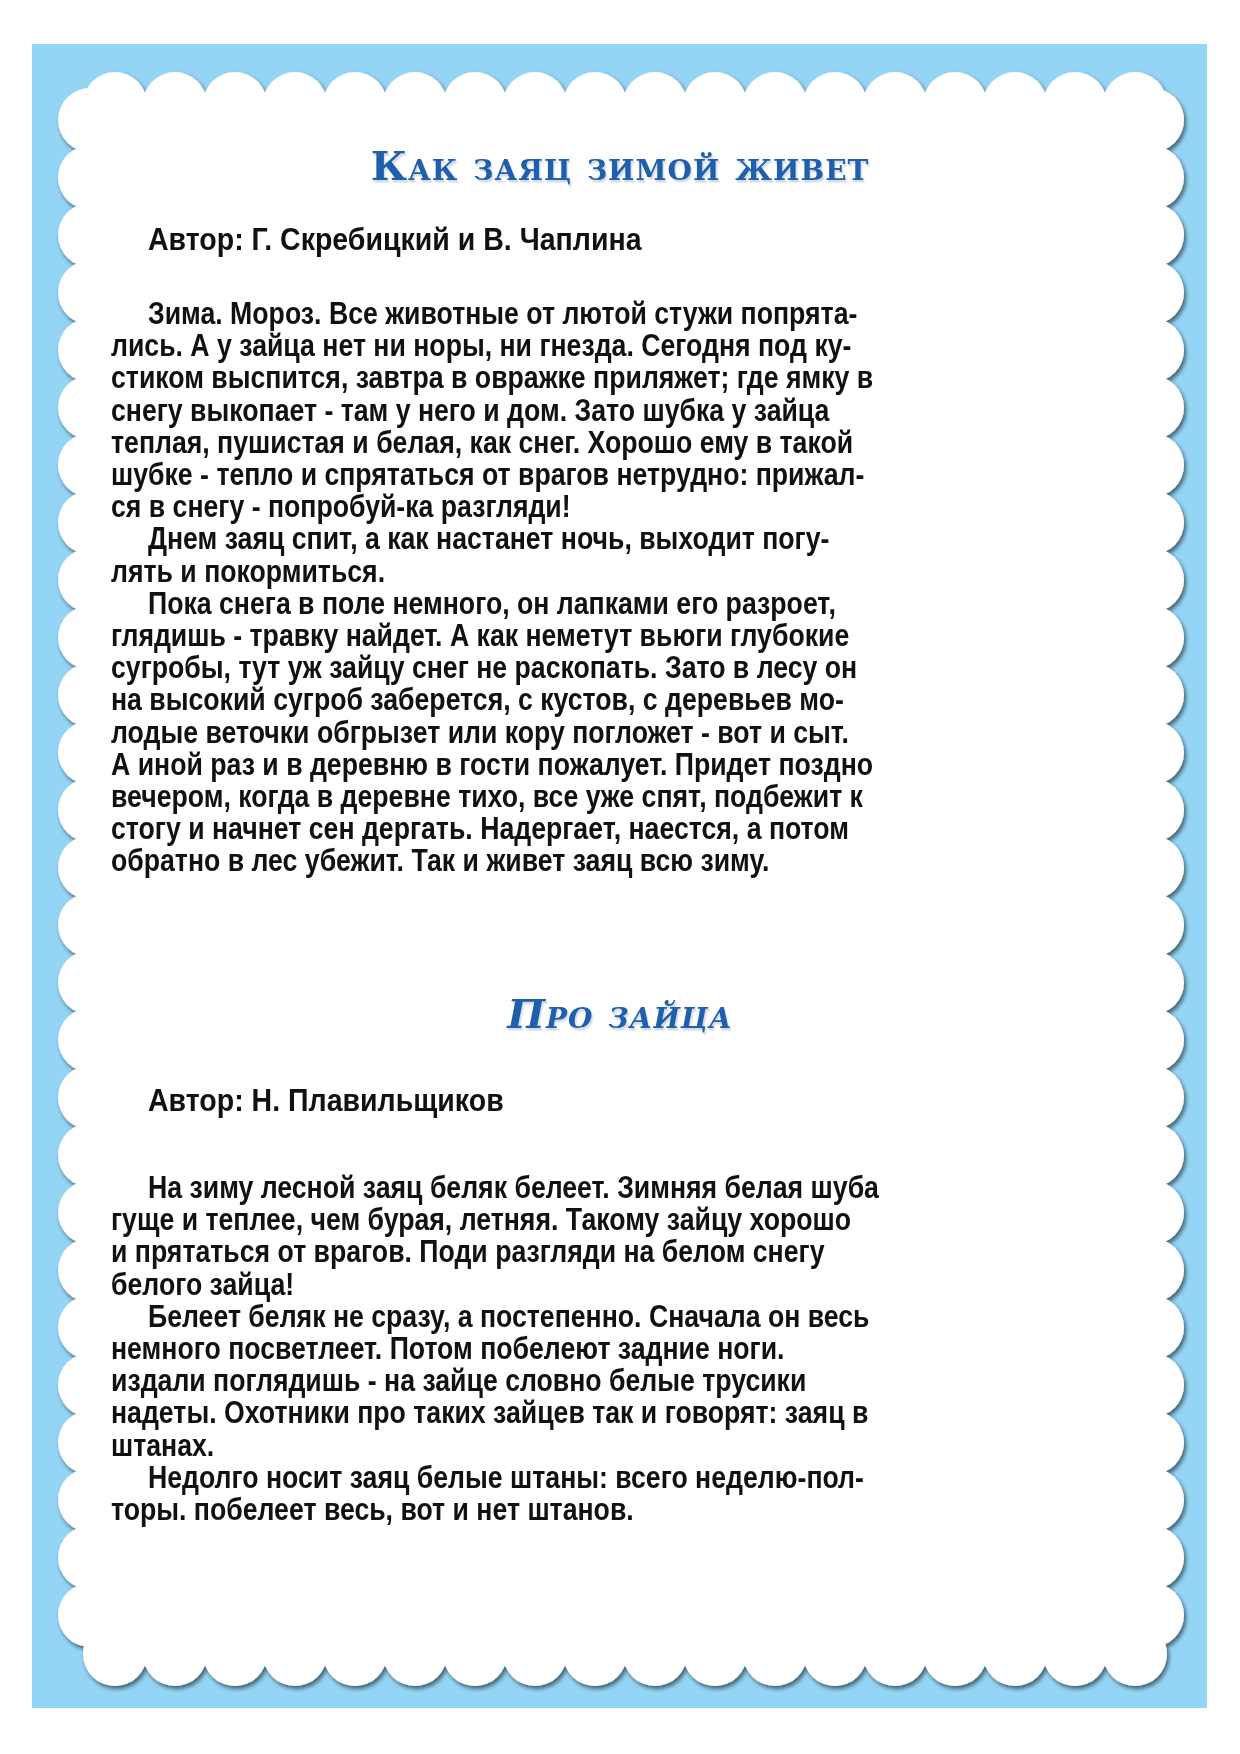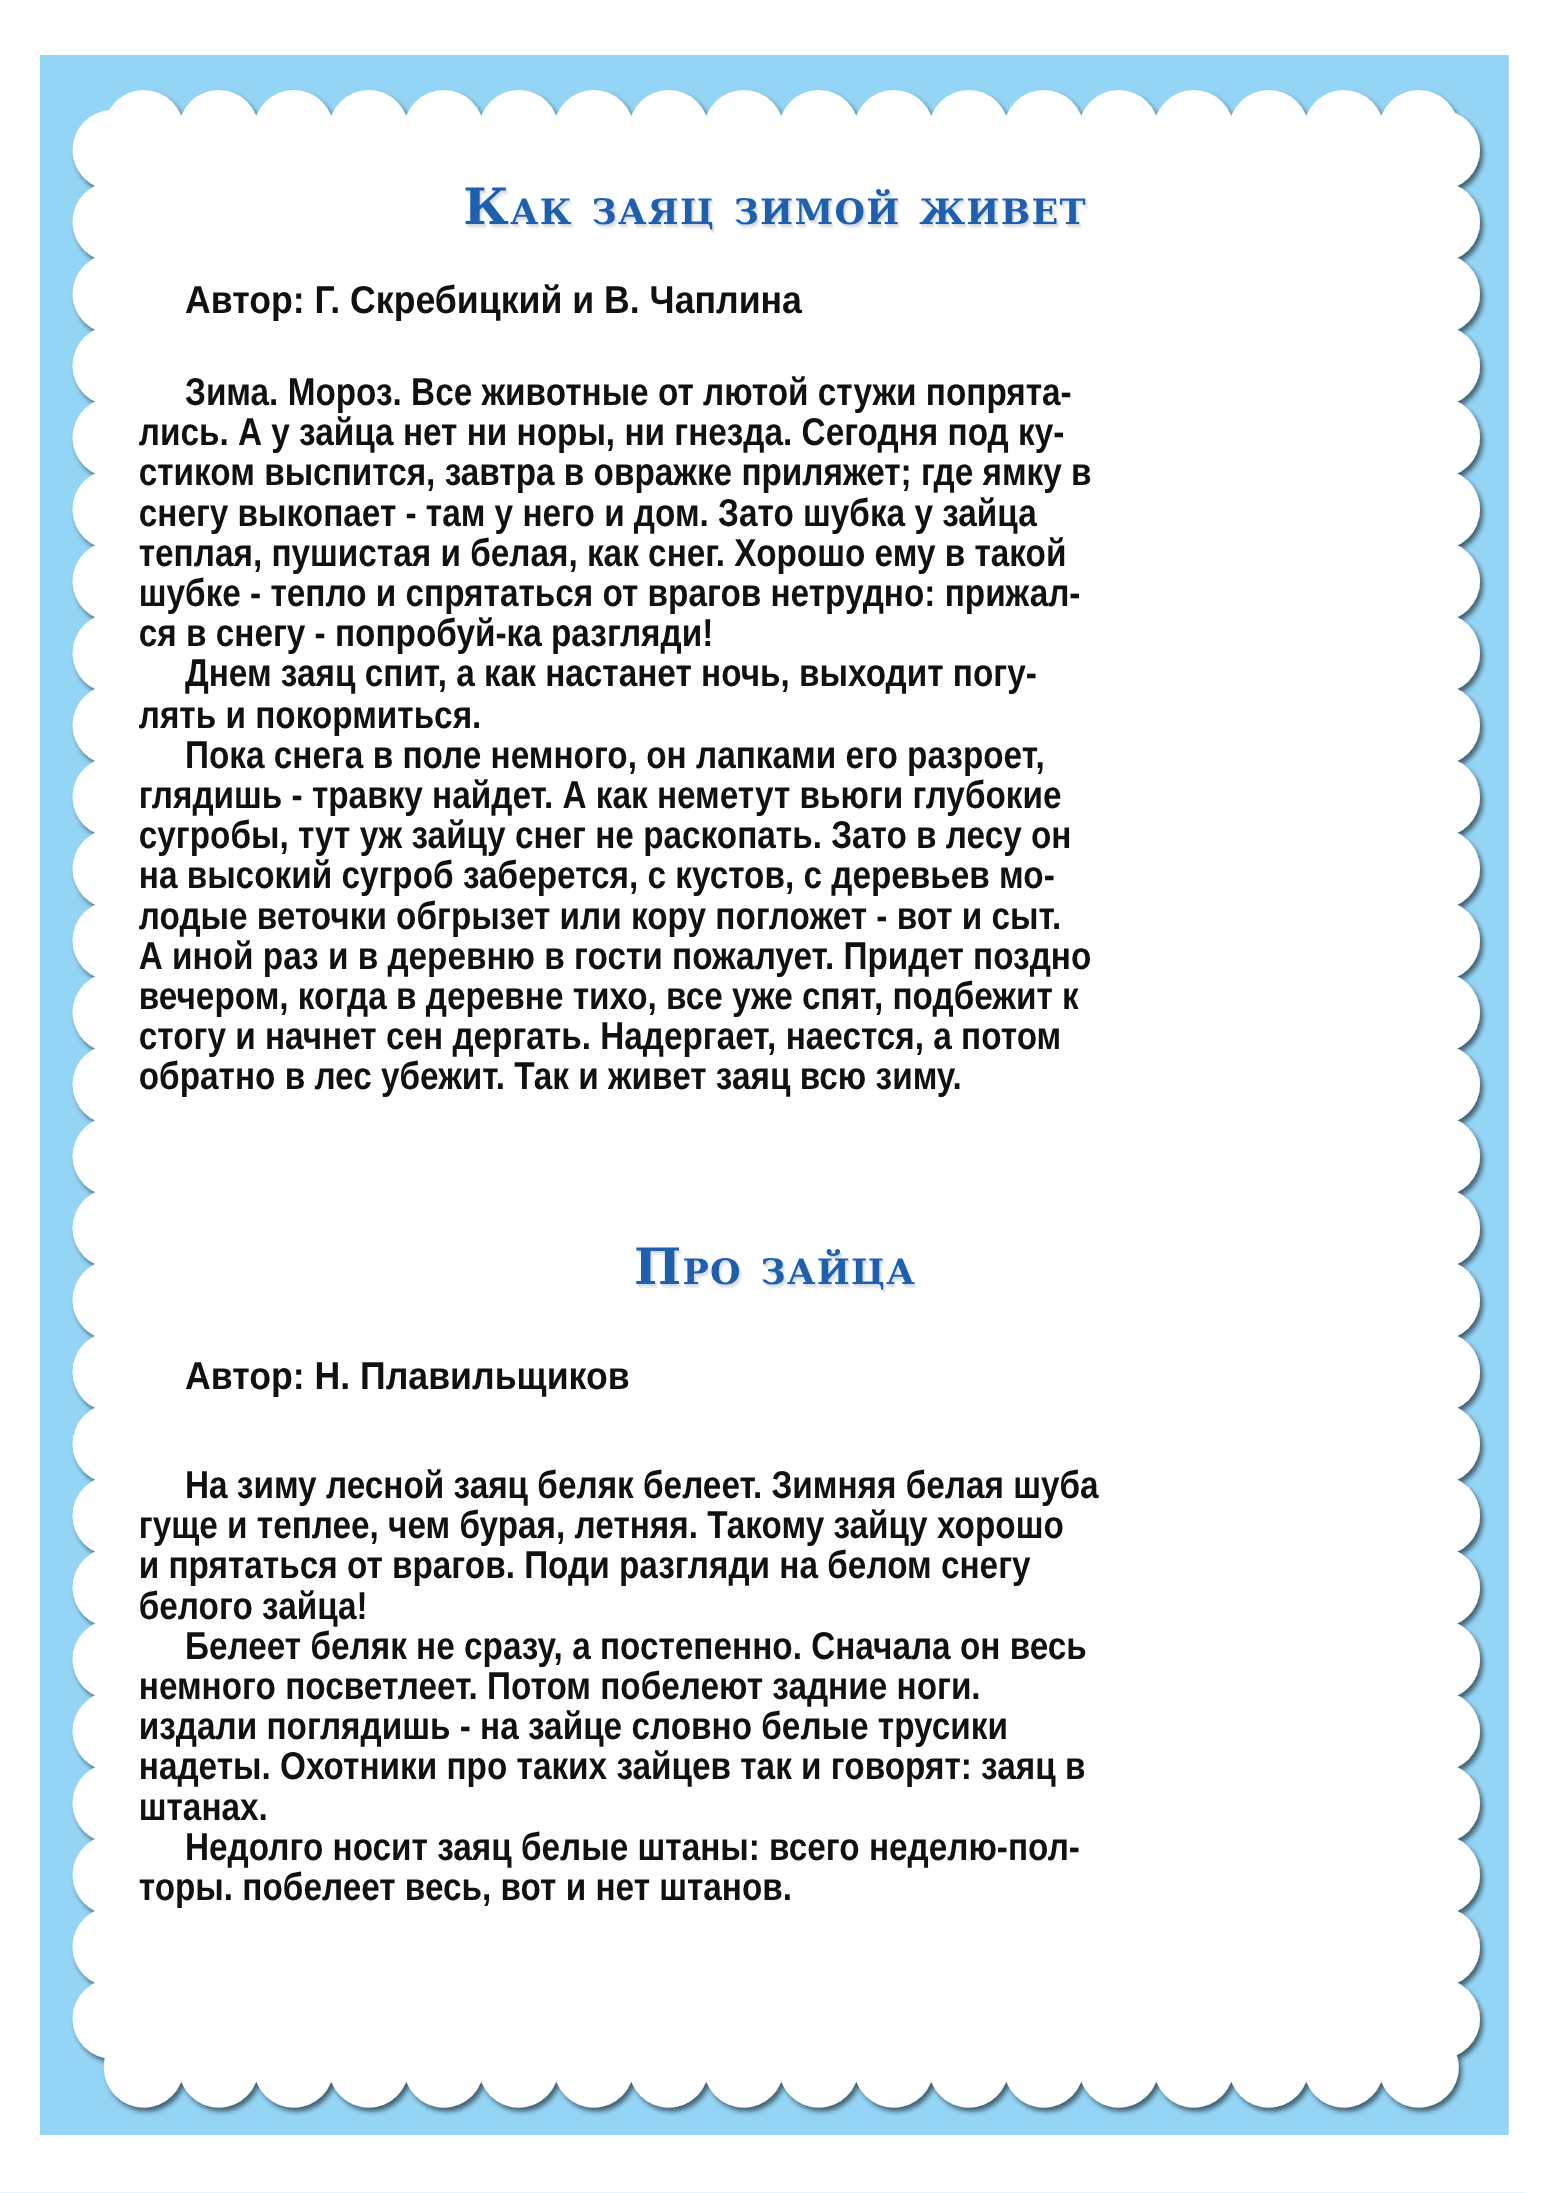--- a/index.html
+++ b/index.html
@@ -157,21 +157,21 @@
       <div class="line" style="top: 620px; transform: scaleX(0.86);">глядишь - травку найдет. А как неметут вьюги глубокие</div>
       <div class="line" style="top: 652.2px; transform: scaleX(0.86);">сугробы, тут уж зайцу снег не раскопать. Зато в лесу он</div>
       <div class="line" style="top: 684.4px; transform: scaleX(0.86);">на высокий сугроб заберется, с кустов, с деревьев мо-</div>
       <div class="line" style="top: 716.6px; transform: scaleX(0.86);">лодые веточки обгрызет или кору погложет - вот и сыт.</div>
       <div class="line" style="top: 748.8px; transform: scaleX(0.86);">А иной раз и в деревню в гости пожалует. Придет поздно</div>
       <div class="line" style="top: 781px; transform: scaleX(0.86);">вечером, когда в деревне тихо, все уже спят, подбежит к</div>
       <div class="line" style="top: 813.2px; transform: scaleX(0.86);">стогу и начнет сен дергать. Надергает, наестся, а потом</div>
       <div class="line" style="top: 845.4px; transform: scaleX(0.86);">обратно в лес убежит. Так и живет заяц всю зиму.</div>
     </div>
 
-  <div class="title" style="top:990px;font-size:40px;">Про зайца</div>
+  <div class="title" style="top:990px;font-size:40px;font-style:italic;">Про зайца</div>
   <div class="author" style="top:1083px;">Автор: Н. Плавильщиков</div>
   <div id="story2-body">
       <div class="line indent" style="top: 1172px; transform: scaleX(0.86);">На зиму лесной заяц беляк белеет. Зимняя белая шуба</div>
       <div class="line" style="top: 1204.2px; transform: scaleX(0.86);">гуще и теплее, чем бурая, летняя. Такому зайцу хорошо</div>
       <div class="line" style="top: 1236.4px; transform: scaleX(0.86);">и прятаться от врагов. Поди разгляди на белом снегу</div>
       <div class="line" style="top: 1268.6px; transform: scaleX(0.86);">белого зайца!</div>
       <div class="line indent" style="top: 1300.8px; transform: scaleX(0.86);">Белеет беляк не сразу, а постепенно. Сначала он весь</div>
       <div class="line" style="top: 1333px; transform: scaleX(0.86);">немного посветлеет. Потом побелеют задние ноги.</div>
       <div class="line" style="top: 1365.2px; transform: scaleX(0.86);">издали поглядишь - на зайце словно белые трусики</div>
       <div class="line" style="top: 1397.4px; transform: scaleX(0.86);">надеты. Охотники про таких зайцев так и говорят: заяц в</div>

